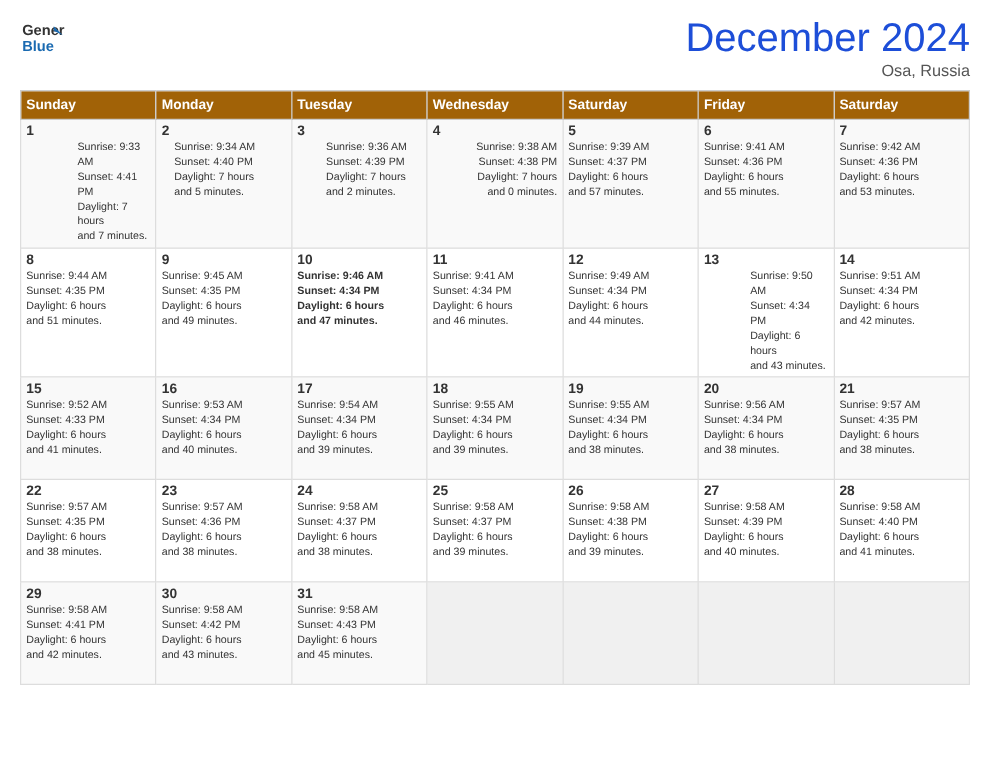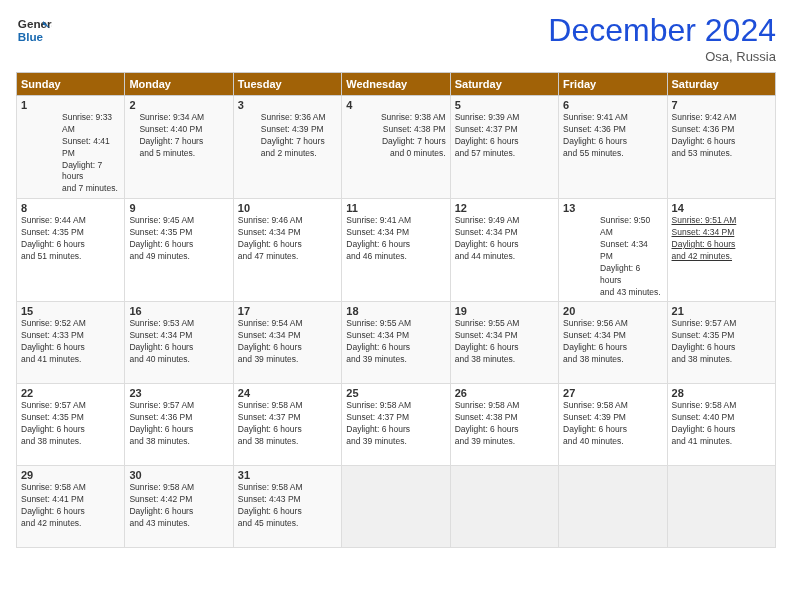--- a/index.html
+++ b/index.html
@@ -179,21 +179,21 @@
           </td>
           <td>
             <span class="day-num">9</span>
             <div class="day-info" style="white-space: pre-line;">Sunrise: 9:45 AM
 Sunset: 4:35 PM
 Daylight: 6 hours
 and 49 minutes.</div>
           </td>
           <td>
             <span class="day-num">10</span>
-            <div class="day-info" style="white-space: pre-line;">Sunrise: 9:46 AM
+            <div class="day-info" style="white-space: pre-line; font-weight: bold;">Sunrise: 9:46 AM
 Sunset: 4:34 PM
 Daylight: 6 hours
 and 47 minutes.</div>
           </td>
           <td>
             <span class="day-num">11</span>
             <div class="day-info" style="white-space: pre-line;">Sunrise: 9:41 AM
 Sunset: 4:34 PM
 Daylight: 6 hours
 and 46 minutes.</div>
@@ -207,21 +207,21 @@
           </td>
           <td>
             <span class="day-num">13</span>
             <div class="day-info" style="white-space: pre-line; margin-left: 37px;">Sunrise: 9:50 AM
 Sunset: 4:34 PM
 Daylight: 6 hours
 and 43 minutes.</div>
           </td>
           <td>
             <span class="day-num">14</span>
-            <div class="day-info" style="white-space: pre-line; text-decoration: underline;">Sunrise: 9:51 AM
+            <div class="day-info" style="white-space: pre-line;">Sunrise: 9:51 AM
 Sunset: 4:34 PM
 Daylight: 6 hours
 and 42 minutes.</div>
           </td>
         </tr>
         <tr>
           <td>
             <span class="day-num">15</span>
             <div class="day-info" style="white-space: pre-line;">Sunrise: 9:52 AM
 Sunset: 4:33 PM

